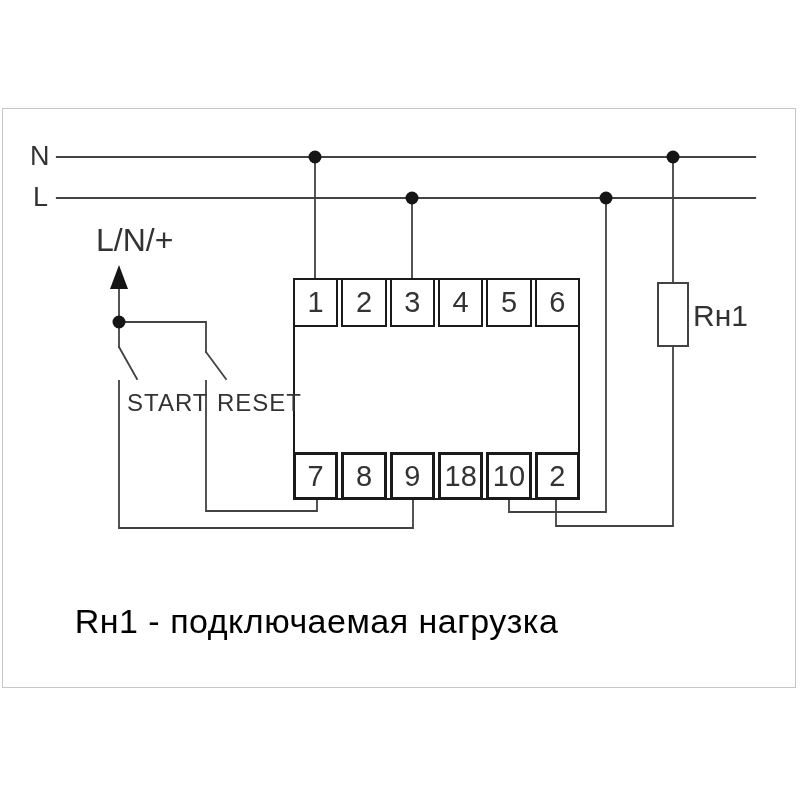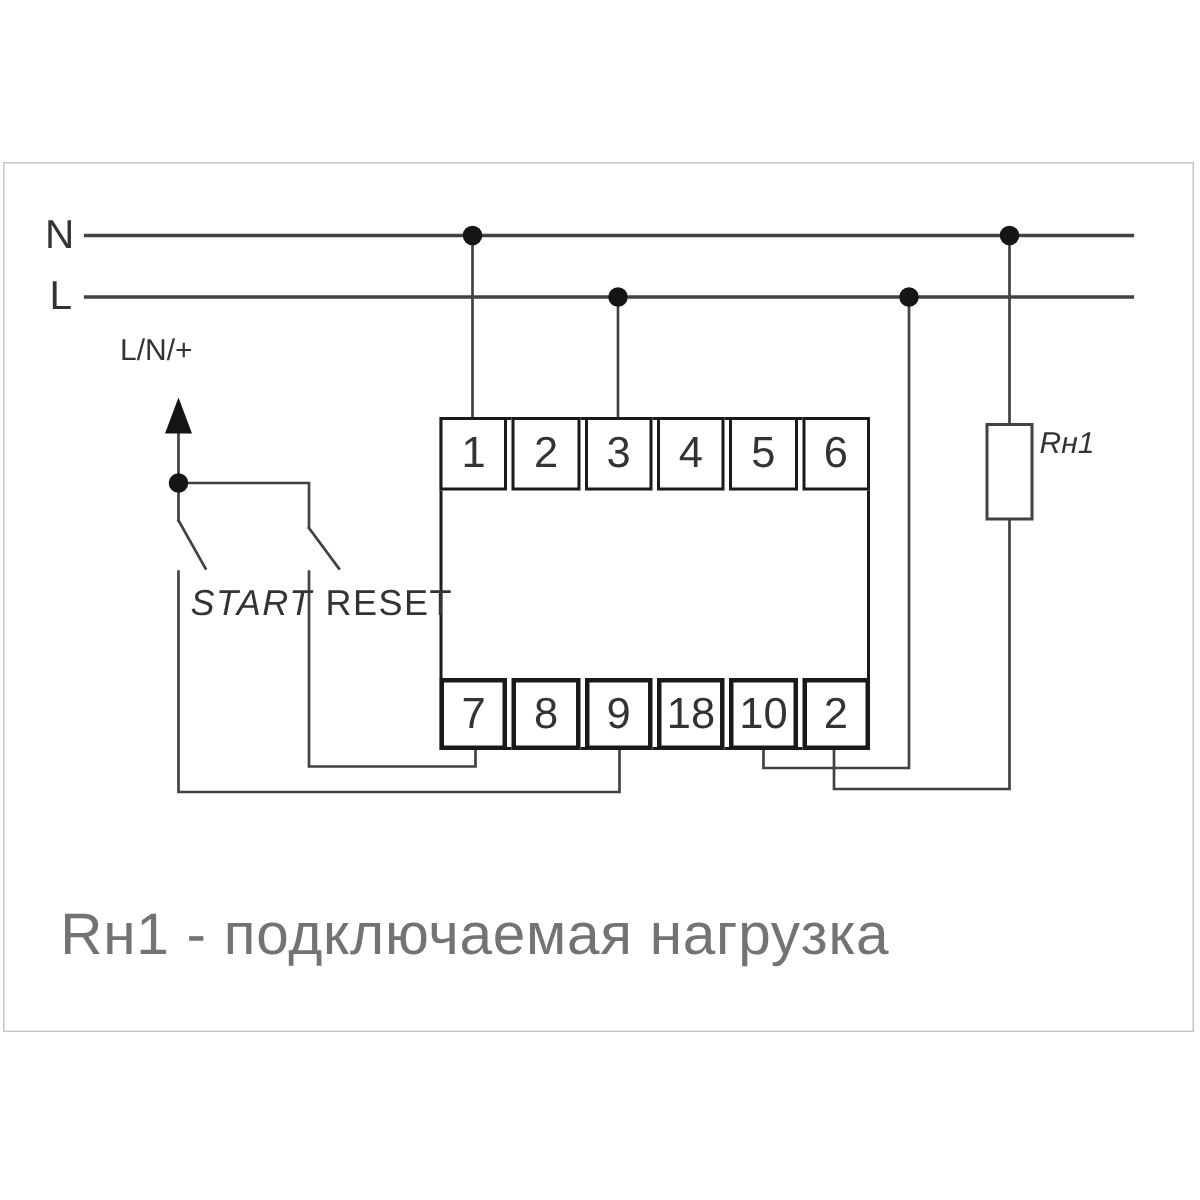--- a/index.html
+++ b/index.html
@@ -32,24 +32,24 @@
     top: 0;
   }
   .lbl {
     position: absolute;
     line-height: 1;
     white-space: nowrap;
     color: #333333;
   }
   .lbl-n   { left: 30px;  top: 143px; font-size: 27px; }
   .lbl-l   { left: 33px;  top: 184px; font-size: 27px; }
-  .lbl-sup { left: 80px;  top: 224px; font-size: 20px; }
-  .lbl-start { left: 127px; top: 391px; font-size: 24px; letter-spacing: 1px; font-style: italic; }
+  .lbl-sup { left: 96px;  top: 224px; font-size: 32px; }
+  .lbl-start { left: 127px; top: 391px; font-size: 24px; letter-spacing: 1px; }
   .lbl-reset { left: 217px; top: 391px; font-size: 24px; letter-spacing: 1px; }
-  .lbl-load  { left: 693px; top: 286px; font-size: 20px; font-style: italic; }
+  .lbl-load  { left: 693px; top: 301px; font-size: 30px; }
   .device-outline {
     position: absolute;
     left: 293px;
     top: 278px;
     width: 287px;
     height: 222px;
     border: 2px solid #1a1a1a;
     box-sizing: border-box;
     background: #ffffff;
   }
@@ -74,23 +74,23 @@
     font-size: 29px;
     color: #333333;
   }
   .term-row.bottom .term-cell { border-width: 3px; }
   .caption {
     position: absolute;
     left: 0;
     top: 602px;
     width: 633px;
     text-align: center;
-    font-size: 39px;
+    font-size: 34px;
     letter-spacing: 0.5px;
-    color: #737373;
+    color: #000000;
   }
 </style>
 </head>
 <body>
 
 <div class="page">
 
   <div class="panel-border"></div>
 
   <svg class="wires" width="800" height="800" viewBox="0 0 800 800" fill="none" stroke-linecap="square">

